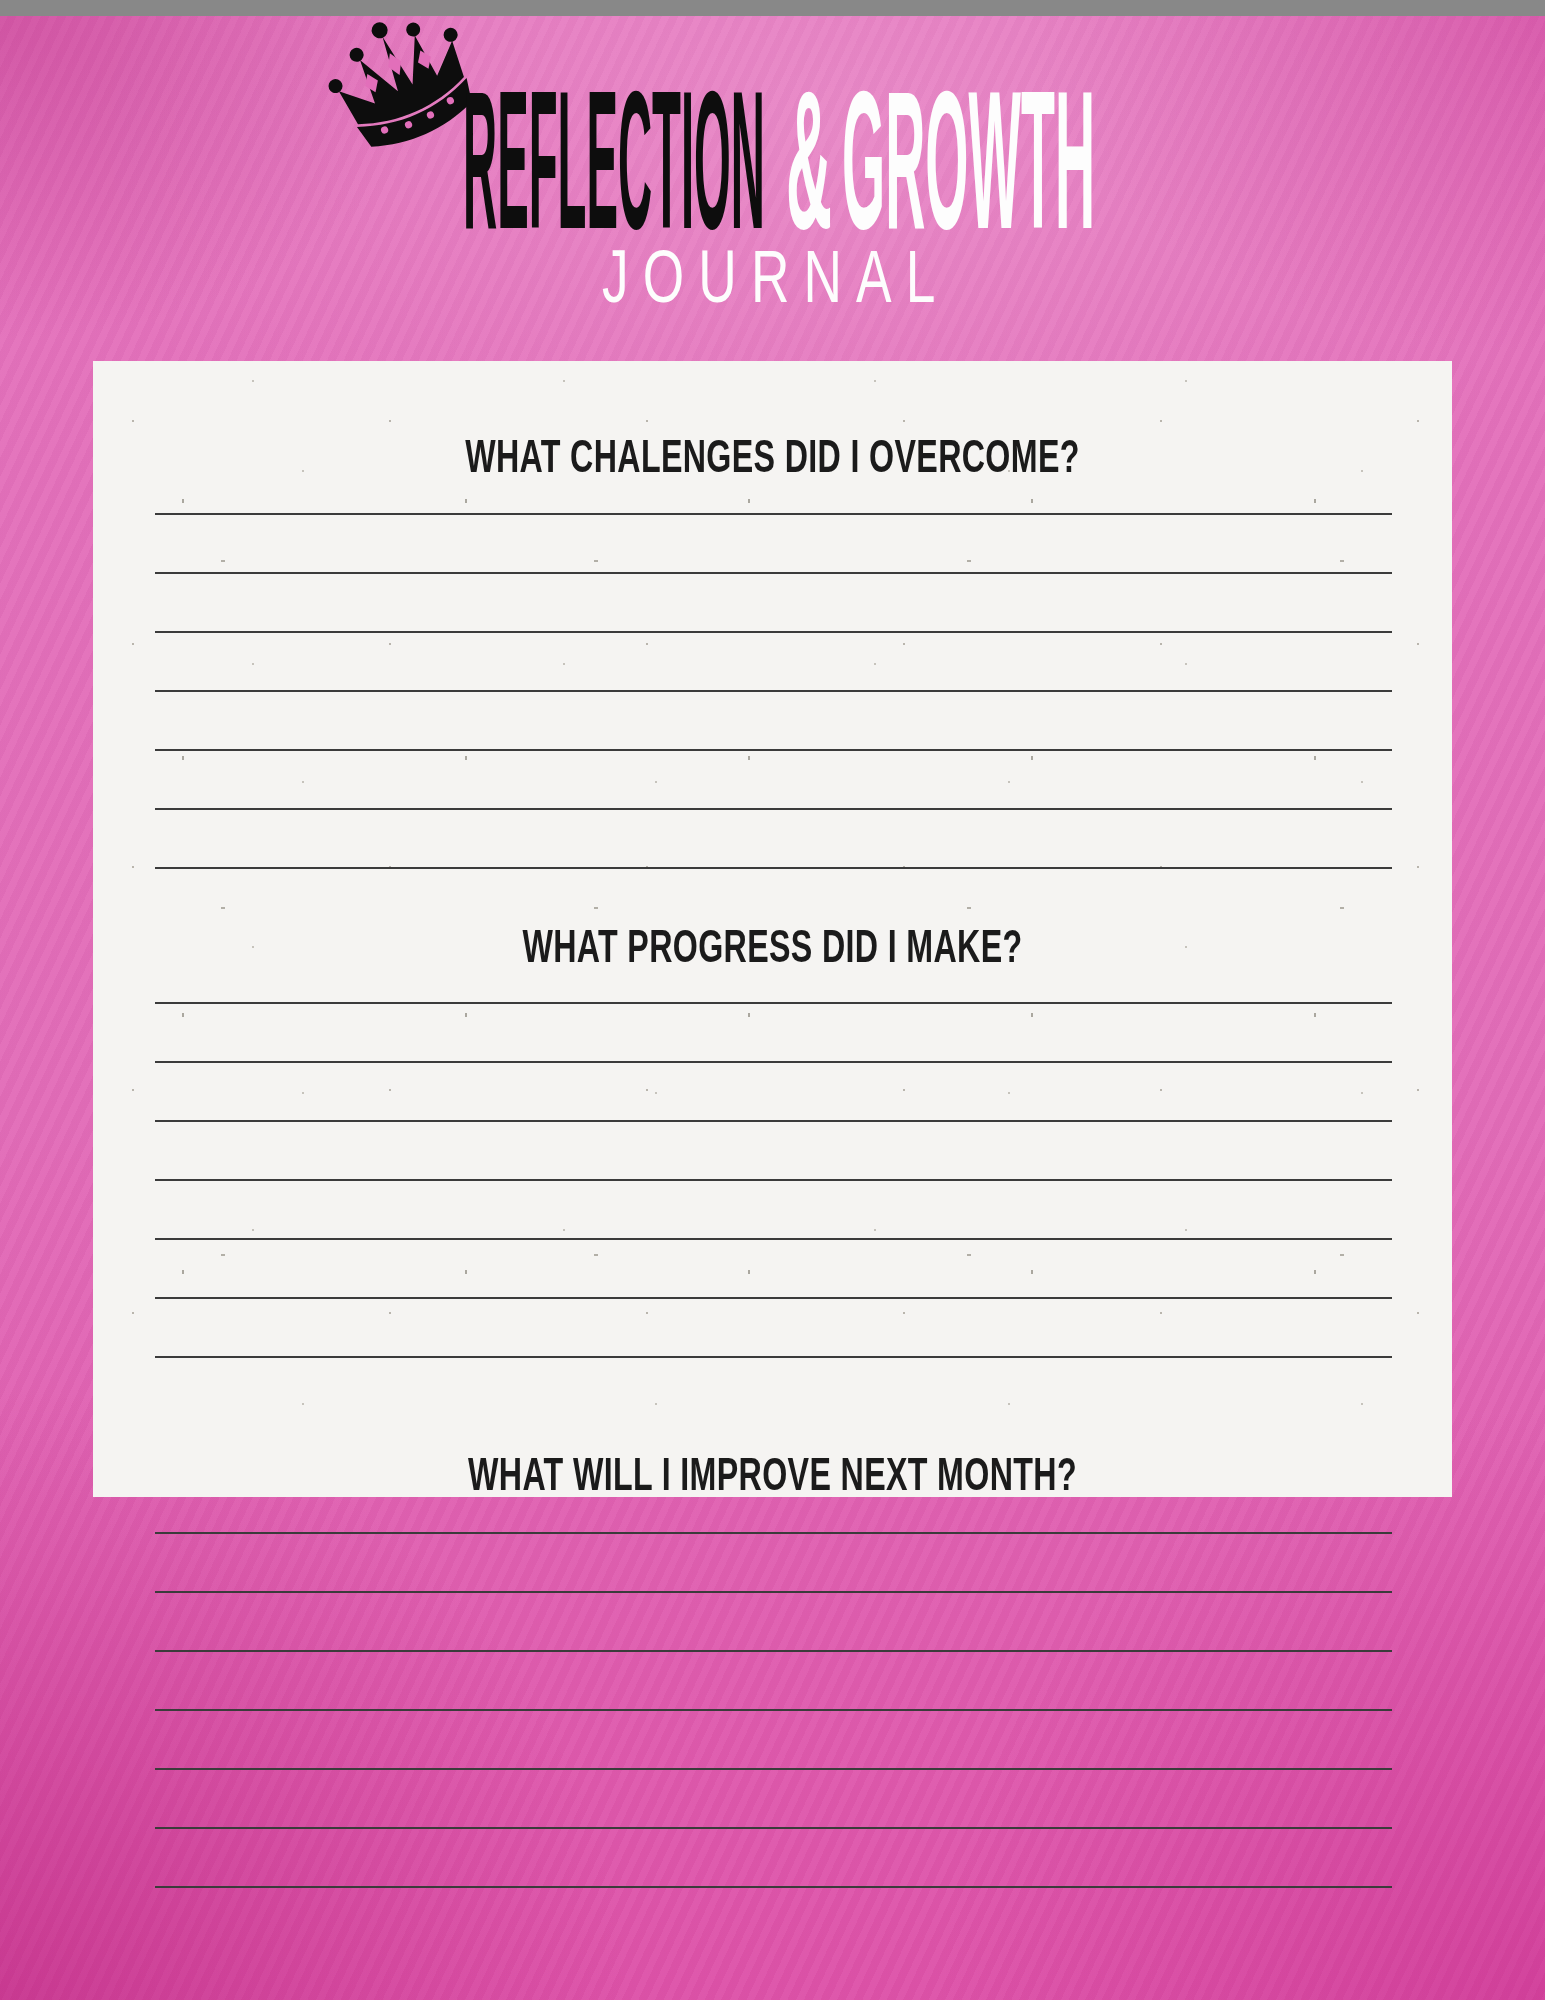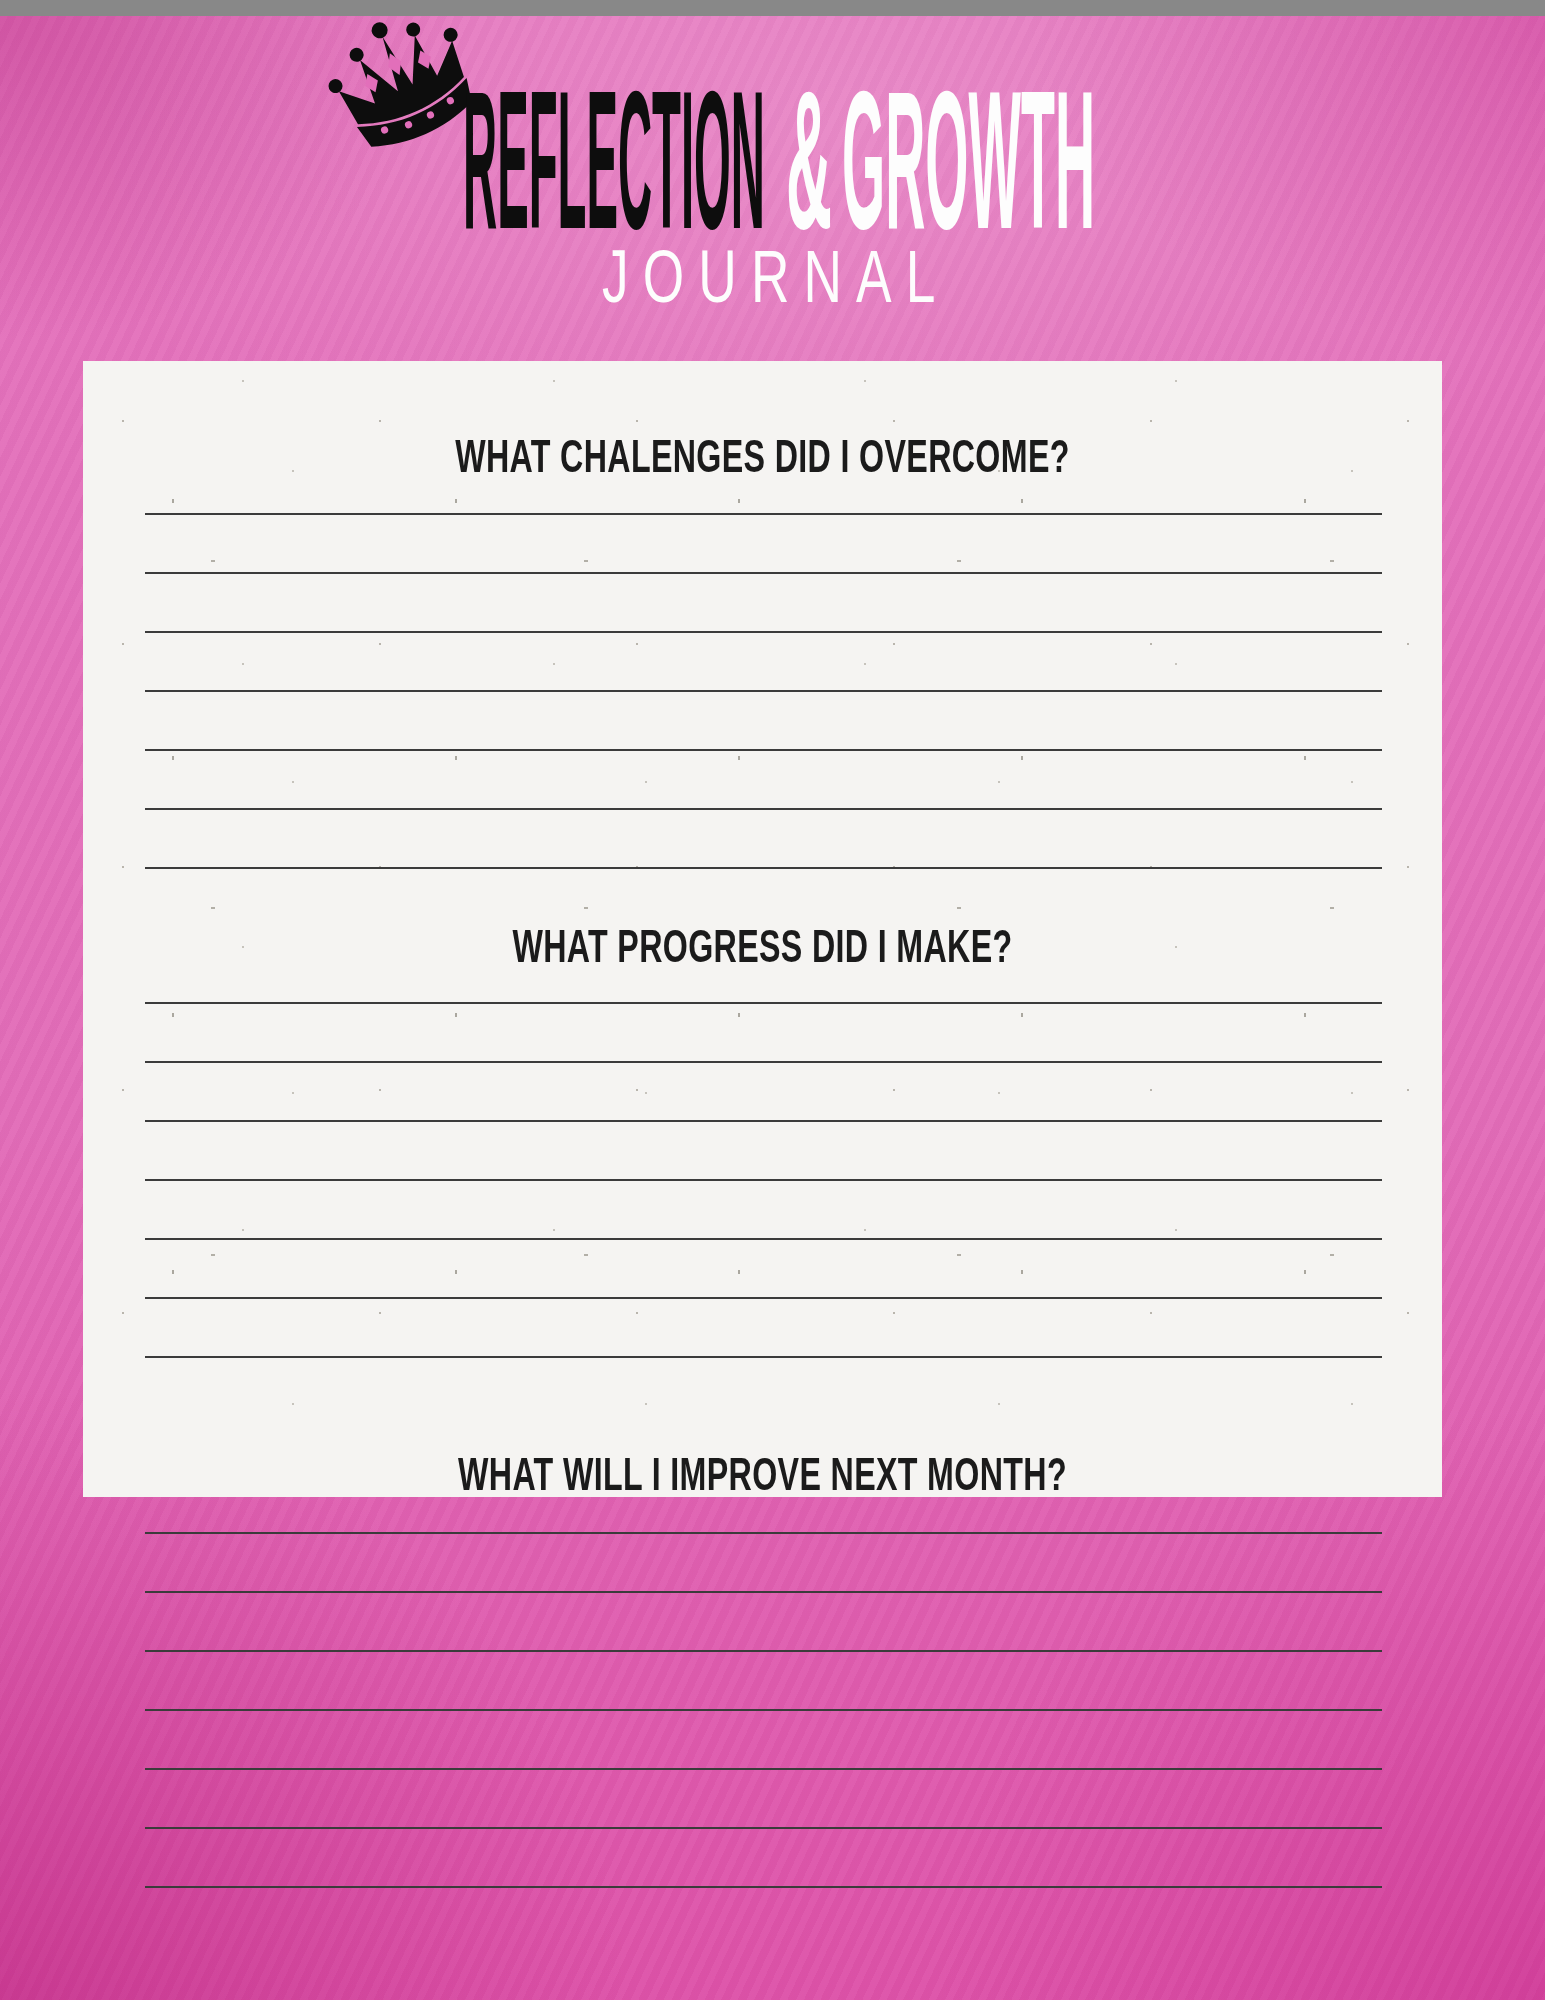--- a/index.html
+++ b/index.html
@@ -33,21 +33,21 @@
   
   #logo-svg{position:absolute;left:0;top:0;width:1545px;height:320px;display:block;}
   .logo-text-black{fill:var(--title-black,#0d0d0d);font-family:"Liberation Sans","DejaVu Sans",sans-serif;font-weight:700;}
   .logo-text-white{fill:var(--title-white,#fdfdfd);font-family:"Liberation Sans","DejaVu Sans",sans-serif;font-weight:700;}
   .logo-subtitle{fill:var(--title-white,#fdfdfd);font-family:"Liberation Sans","DejaVu Sans",sans-serif;font-weight:400;}
   .crown-fill{fill:var(--title-black,#0d0d0d);}
   .crown-cutout{fill:var(--background-pink,#e26fba);}
 
   
   #journal-card{
-    position:absolute;left:83px;top:345px;width:1359px;height:1136px;
+    position:absolute;left:93px;top:345px;width:1359px;height:1136px;
     background-color:var(--paper,#f5f4f2);
     background-image:
       radial-gradient(1.5px 1.5px at 40px 60px, #b9b5ad 98%, transparent),
       radial-gradient(1px 1px at 160px 20px, #c6c3bc 98%, transparent),
       radial-gradient(1.5px 2.5px at 90px 140px, #aaa79f 98%, transparent),
       radial-gradient(1px 1px at 210px 110px, #c6c3bc 98%, transparent),
       radial-gradient(2px 1px at 130px 200px, #b2afa7 98%, transparent);
     background-size:257px 223px, 311px 283px, 283px 257px, 353px 311px, 373px 347px;
   }
 

